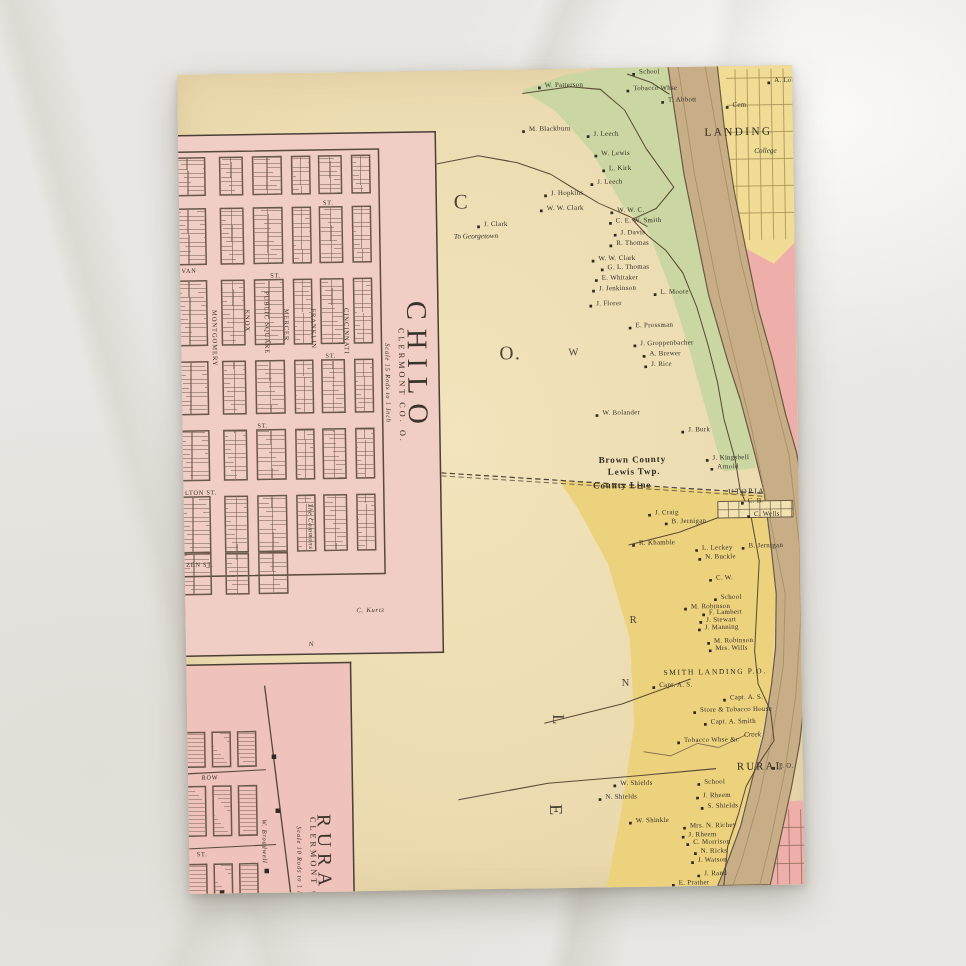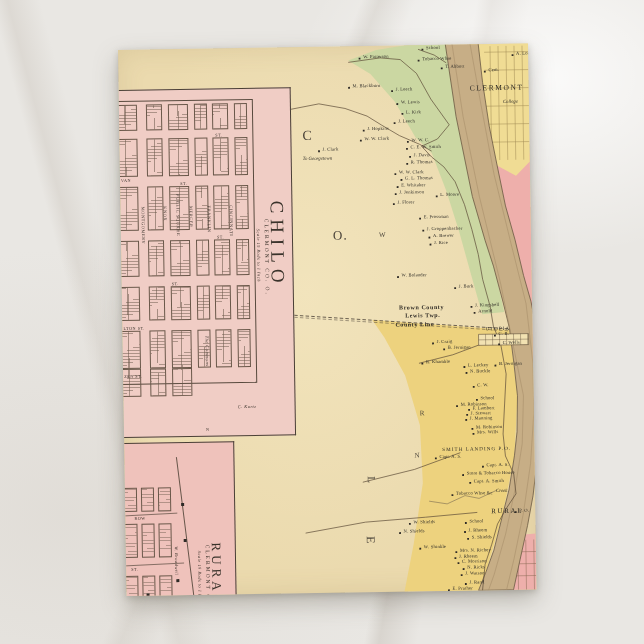--- a/index.html
+++ b/index.html
@@ -331,21 +331,21 @@
       <span class="lab l-name" style="left: 288px; top: 475px;">W. Shields</span>
       <span class="lab l-name" style="left: 278px; top: 484px;">N. Shields</span>
       <span class="lab l-name" style="left: 298px; top: 500px;">W. Shinkle</span>
       <span class="lab l-name" style="left: 334px; top: 504px;">Mrs. N. Richey</span>
       <span class="lab l-name" style="left: 333px; top: 510px;">J. Rheem</span>
       <span class="lab l-name" style="left: 336px; top: 515px;">C. Morrison</span>
       <span class="lab l-name" style="left: 341px; top: 521px;">N. Ricks</span>
       <span class="lab l-name" style="left: 339px; top: 527px;">J. Watson</span>
       <span class="lab l-name" style="left: 343px; top: 536px;">J. Rand</span>
       <span class="lab l-name" style="left: 326px; top: 542px;">E. Prather</span>
-      <span class="lab l-city" style="left: 351px; top: 40px;">CLERMONT</span>
+      <span class="lab l-city" style="left: 351px; top: 40px;">LANDING</span>
       <span class="lab l-name" style="left: 370px; top: 24px;">Cem.</span>
       <span class="lab l-name" style="left: 398px; top: 8px;">A. Long</span>
       <span class="lab l-road" style="left: 384px; top: 56px;">College</span>
       <span class="lab l-county" style="left: 277px; top: 259px;">Brown County</span>
       <span class="lab l-county" style="left: 283px; top: 267px;">Lewis Twp.</span>
       <span class="lab l-county" style="left: 273px; top: 276px;">County Line</span>
       <span class="lab l-big" style="left: 183px; top: 82px; font-size: 14px;">C</span>
       <span class="lab l-big" style="left: 212px; top: 182px; font-size: 13px;">O.</span>
       <span class="lab l-big" style="left: 258px; top: 186px; font-size: 7px;">W</span>
       <span class="lab l-big" style="left: 296px; top: 365px; font-size: 7px;">R</span>

